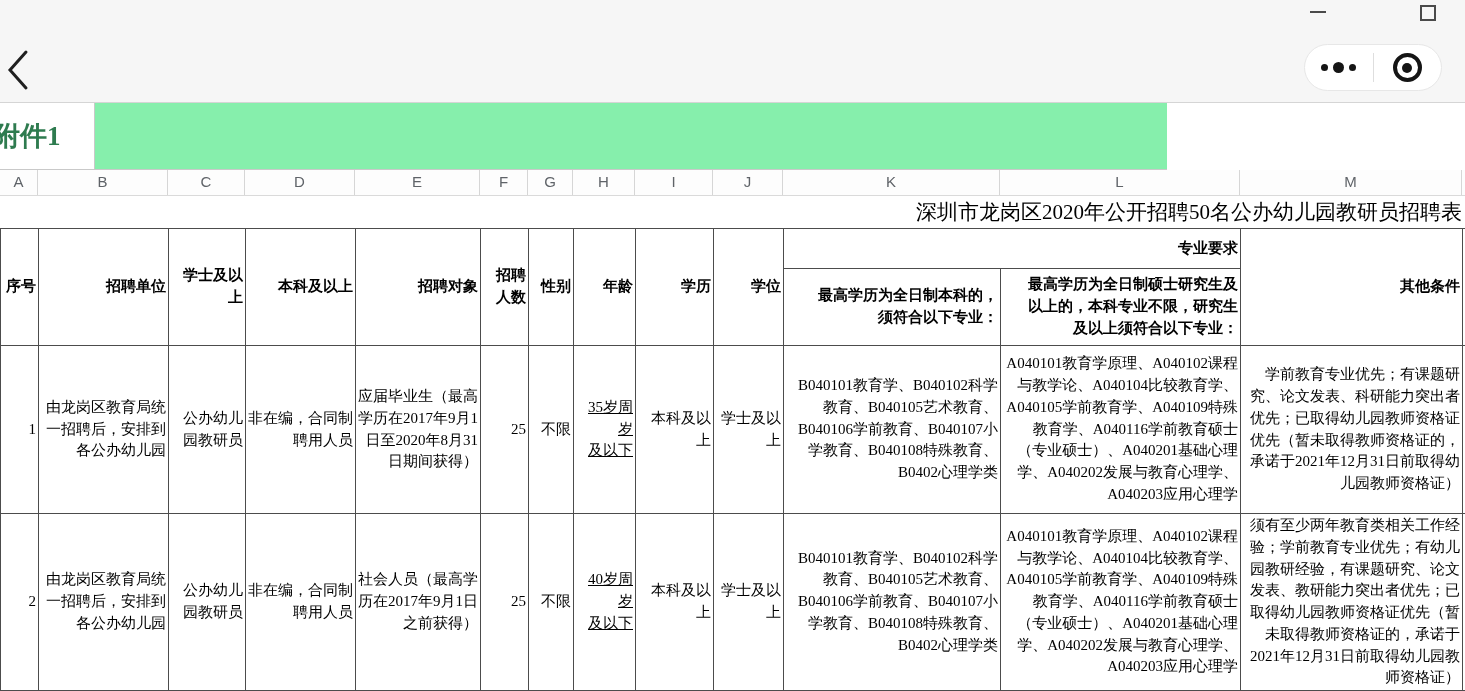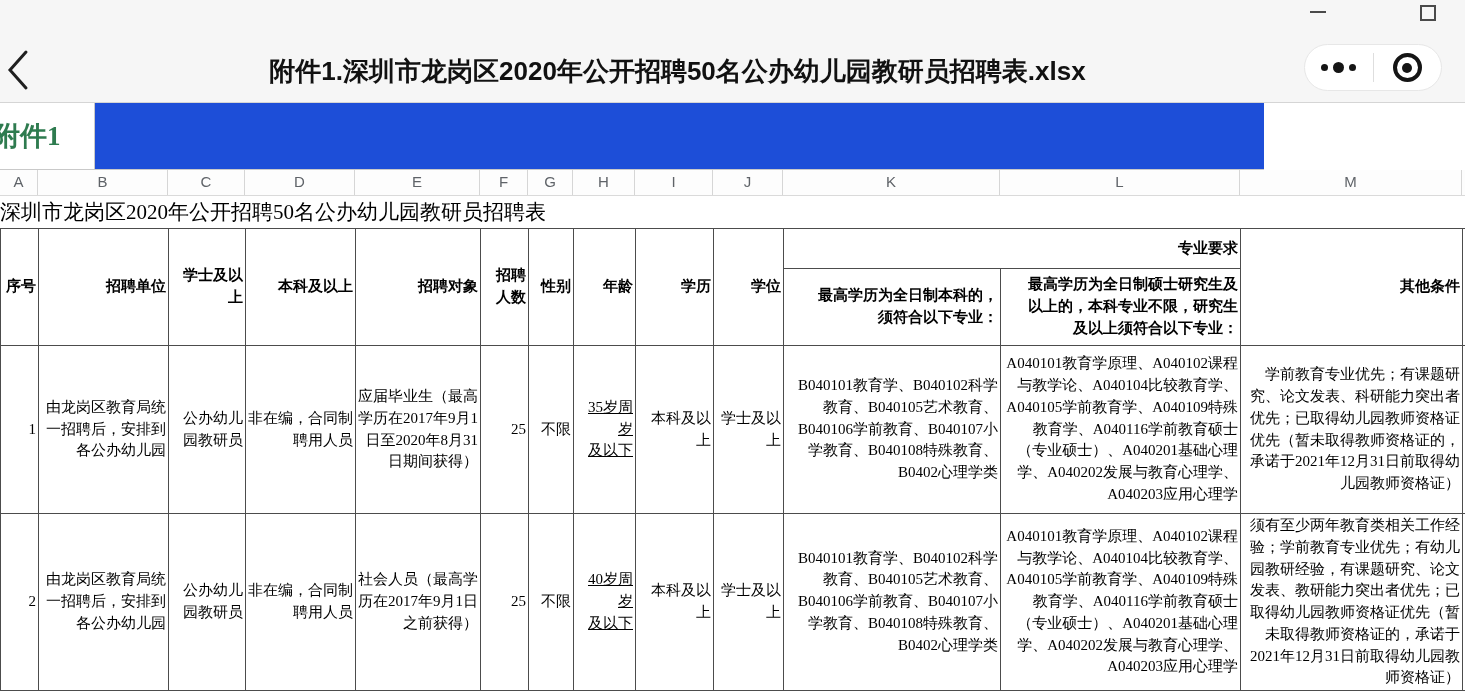--- a/index.html
+++ b/index.html
@@ -28,22 +28,22 @@
   }
   .capsule-half{flex:1;height:100%;display:flex;align-items:center;justify-content:center;gap:5px;cursor:pointer;background:transparent;border:none;padding:0;}
   .dot{background:#151515;border-radius:50%;}
   .dot-s{width:7px;height:7px;}
   .dot-b{width:11px;height:11px;}
   .capsule-divider{width:1px;height:29px;background:#dedede;}
   .ring{width:21px;height:21px;border:4px solid #151515;border-radius:50%;display:flex;align-items:center;justify-content:center;}
   .ring-dot{width:10px;height:10px;background:#151515;border-radius:50%;}
   
   .tabbar{
-    position:absolute;top:103px;left:0;width:1264px;height:67px;
-    background:#1d4ed8;border-bottom:1px solid #c9c9c9;box-sizing:border-box;
+    position:absolute;top:103px;left:0;width:1167px;height:67px;
+    background:#86efac;border-bottom:1px solid #c9c9c9;box-sizing:border-box;
   }
   .sheet-tab{
     position:absolute;left:0;top:0;width:95px;height:100%;
     border-right:1px solid #c9c9c9;box-sizing:border-box;
     display:flex;align-items:center;overflow:hidden;cursor:pointer;background:#fff;
   }
   .sheet-tab-label{
     margin-left:-7px;
     font-family:"Liberation Serif","DejaVu Serif",serif;
     font-weight:700;font-size:27px;color:#2e7b4f;white-space:nowrap;
@@ -54,21 +54,21 @@
     display:flex;background:#fdfdfd;border-bottom:1px solid #dadada;box-sizing:border-box;
   }
   .letter-cell{
     box-sizing:border-box;border-right:1px solid #d6d6d6;
     text-align:center;font-size:15px;color:#5f6368;line-height:24px;height:100%;
     overflow:hidden;flex:none;
   }
   
   .sheet-area{position:absolute;top:196px;left:0;width:1880px;}
   .sheet-title{
-    width:1462px;height:32px;line-height:33px;text-align:left;
+    width:1462px;height:32px;line-height:33px;text-align:right;
     font-family:"Liberation Serif","DejaVu Serif",serif;
     font-size:21px;color:#000;white-space:nowrap;overflow:hidden;
   }
   table.grid{
     border-collapse:collapse;table-layout:fixed;width:1880px;
     font-family:"Liberation Serif","DejaVu Serif",serif;
   }
   table.grid td{
     border:1px solid #4c4c4c;text-align:right;vertical-align:middle;
     padding:1px 2px;box-sizing:border-box;font-size:15px;color:#000;line-height:1.45;
@@ -88,21 +88,20 @@
   <div class="win-max"></div>
 
   <button class="back-btn">
     <span>
       <svg width="26" height="42" viewBox="0 0 26 42">
         <polyline points="21,3 5,21 21,39" fill="none" stroke="#1f1f1f" stroke-width="3" stroke-linecap="round" stroke-linejoin="miter"></polyline>
       </svg>
     </span>
   </button>
 
-  <div class="doc-title">附件1.深圳市龙岗区2020年公开招聘50名公办幼儿园教研员招聘表.xlsx</div>
 
   <div class="capsule">
     <button class="capsule-half">
       <span class="dot dot-s"></span>
       <span class="dot dot-b"></span>
       <span class="dot dot-s"></span>
     </button>
     <div class="capsule-divider"></div>
     <button class="capsule-half">
       <span class="ring">

